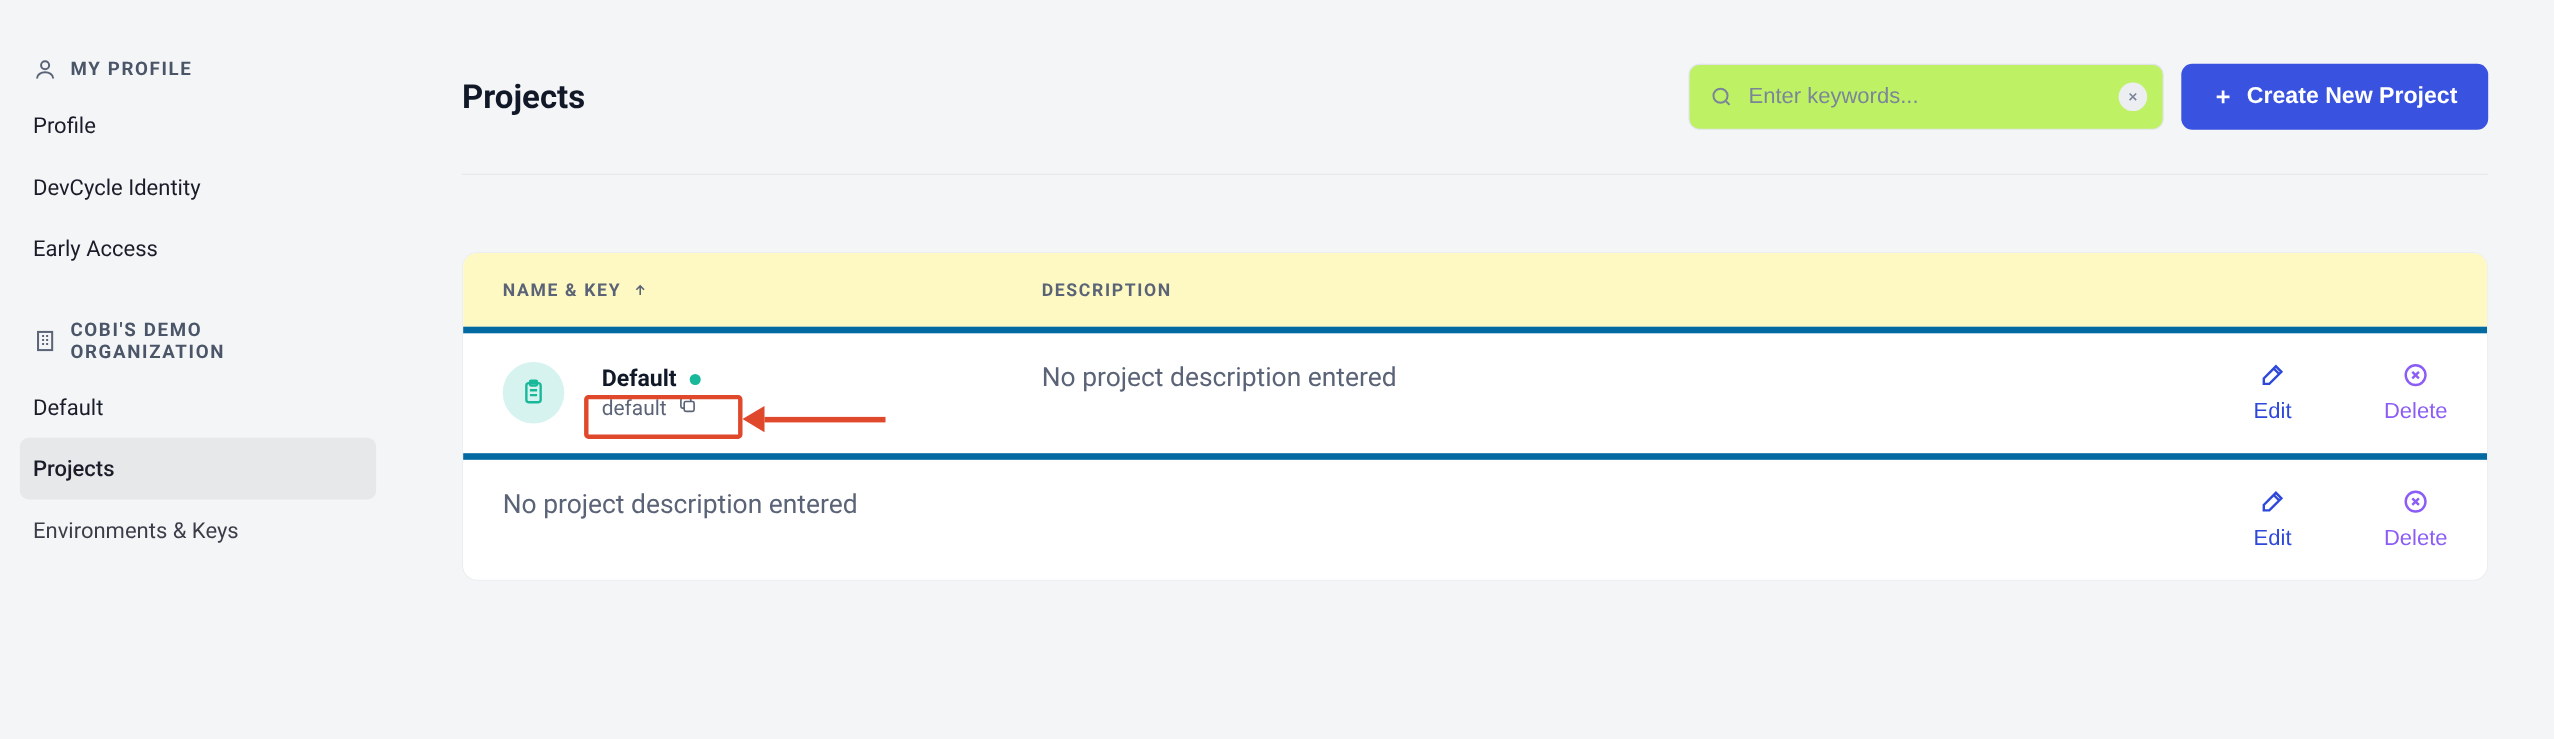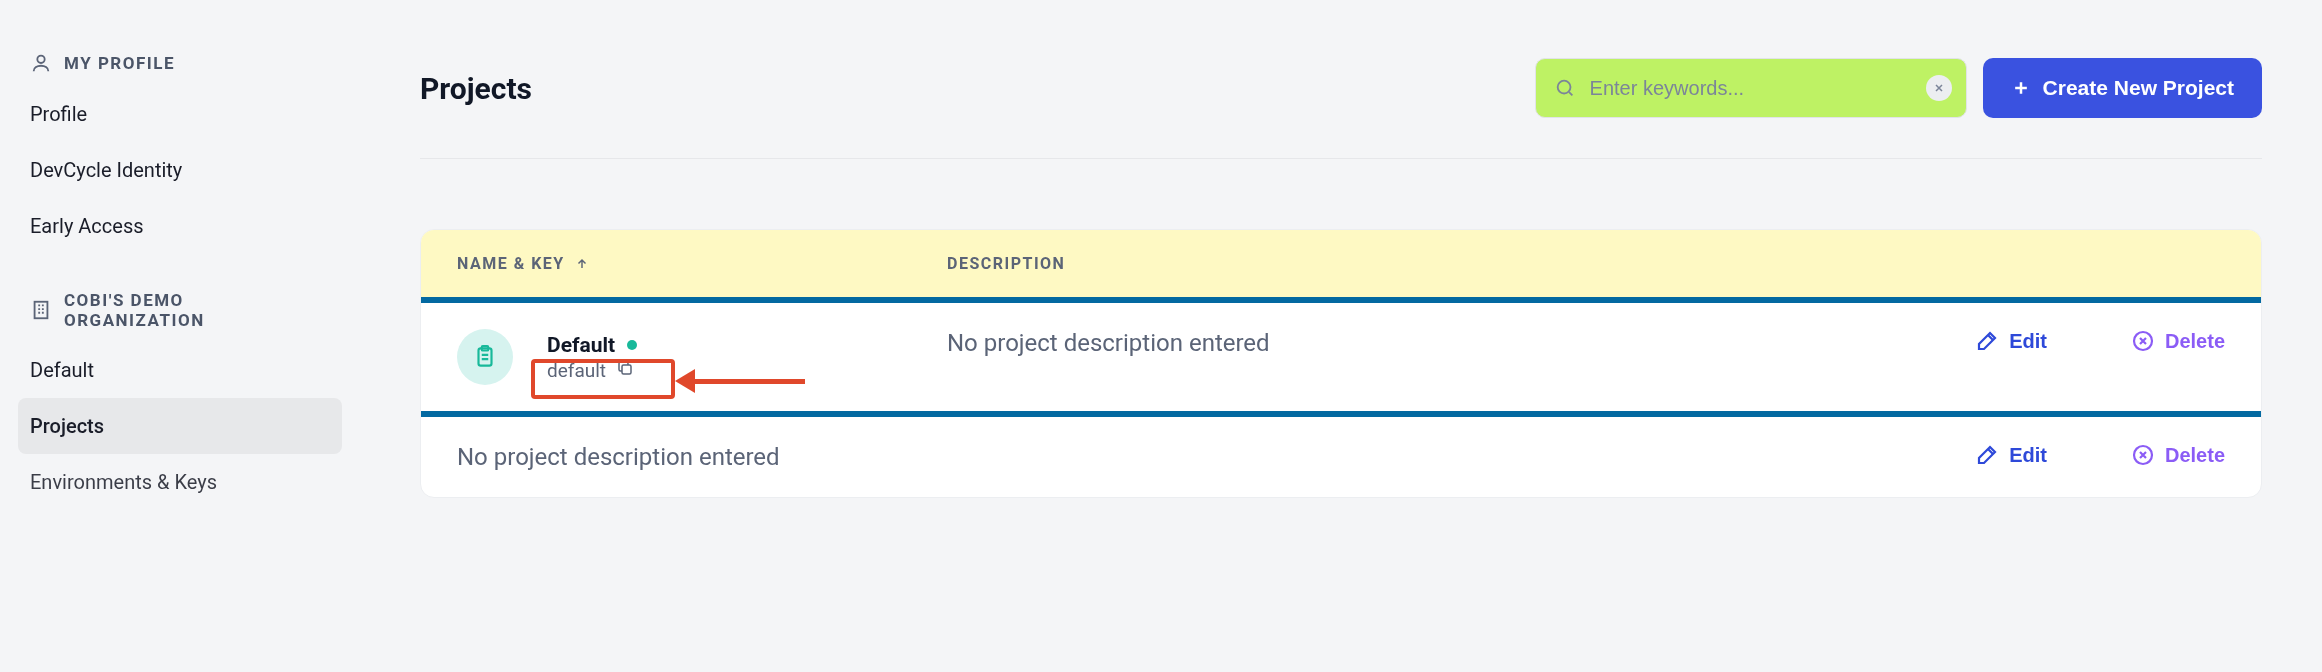--- a/index.html
+++ b/index.html
@@ -151,22 +151,22 @@
   .proj-icon.rose { background: #fde6e9; color:#e2485b; }
   .name-block { display:flex; flex-direction:column; gap:2px; }
   .name-line { display:flex; align-items:center; gap:12px; }
   .proj-name { font-size: 21px; font-weight:700; color:#111827; }
   .status-dot { width:10px; height:10px; border-radius:50%; background:#18b99a; }
   .key-line { display:flex; align-items:center; gap:10px; font-size:19px; color:#5b6477; }
   .desc { font-size: 24px; color:#5b6477; }
   .actions { display:flex; gap:84px; justify-content:flex-end; }
   .action-btn {
     display:flex; align-items:center; gap:10px;
-    font-size:20px; font-weight:700; cursor:pointer;
-    background:none; border:none;
+    font-size:20px; font-weight:400; cursor:pointer;
+    background:none; border:none;flex-direction:column;
   }
   .action-edit { color:#2e49d9; }
   .action-delete { color:#8b5cf6; }
 
   
   .annotation {
     position: absolute;
     pointer-events: none;
   }
   .red-box {

